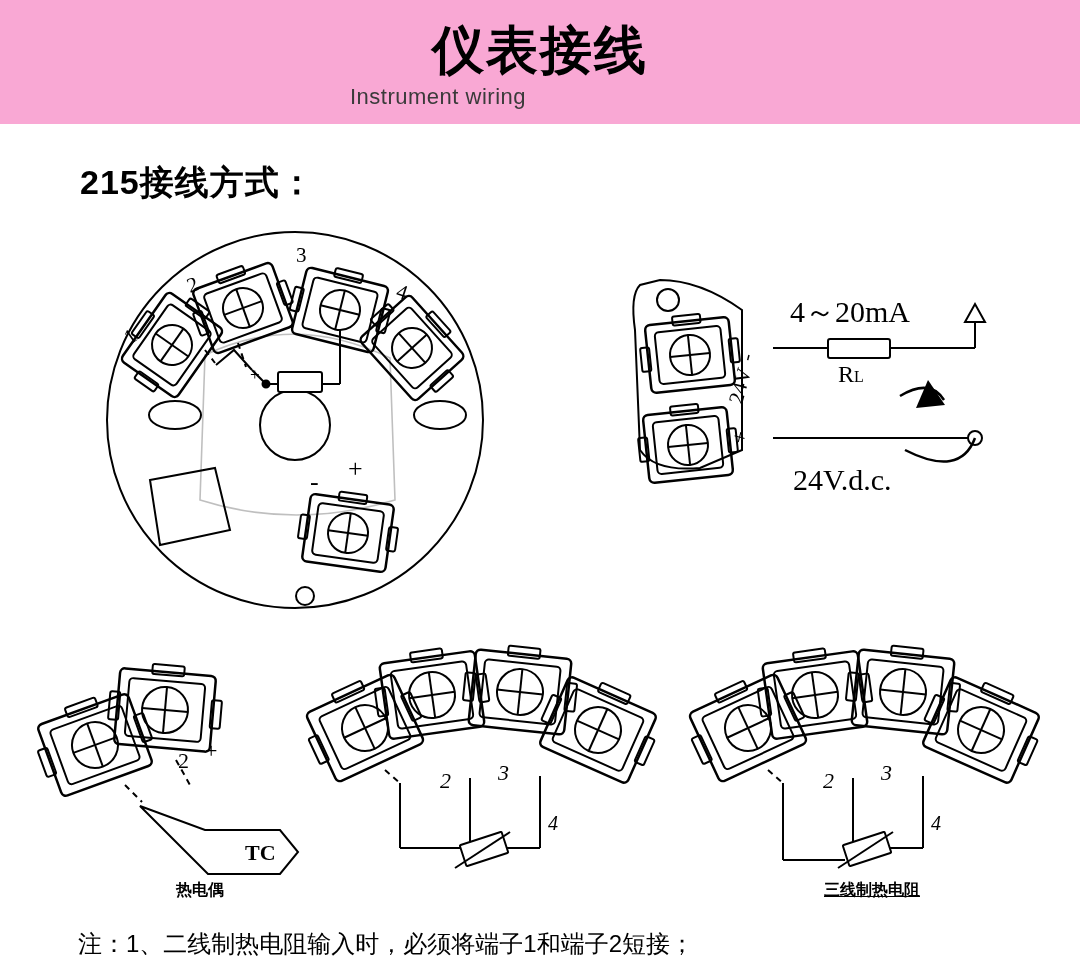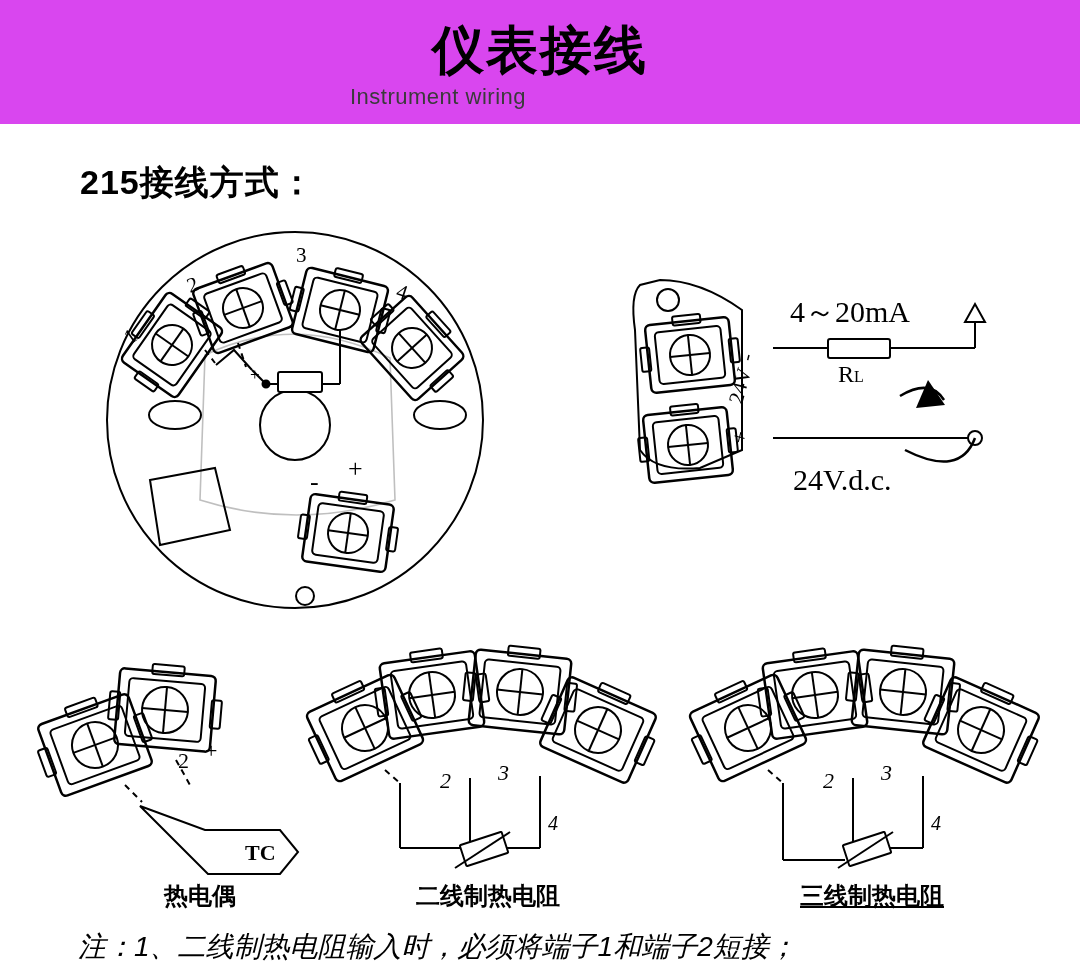--- a/index.html
+++ b/index.html
@@ -11,21 +11,21 @@
     height: 980px;
     background: #ffffff;
     font-family: "Liberation Sans", sans-serif;
     color: #000;
     overflow: hidden;
     position: relative;
   }
   .header-band {
     width: 1080px;
     height: 124px;
-    background: #d946ef;
+    background: #f9a8d4;
     position: relative;
   }
   .header-title {
     position: absolute;
     top: 22px;
     left: 0;
     width: 1080px;
     text-align: center;
     font-size: 52px;
     font-weight: bold;
@@ -52,33 +52,32 @@
   }
   .diagram-area {
     position: absolute;
     top: 200px;
     left: 0;
     width: 1080px;
     height: 720px;
   }
   .caption {
     position: absolute;
-    font-size: 24px;
+    font-size: 16px;
     font-weight: bold;
     text-align: center;
     white-space: nowrap;
   }
   .notes {
     position: absolute;
     top: 925px;
     left: 78px;
-    font-size: 28px;
+    font-size: 24px;
     line-height: 1.6;
     white-space: nowrap;
-    font-style: italic;
   }
   .notes .note-line {
     display: block;
   }
   svg { display: block; }
   .lbl {
     font-family: "Liberation Serif", serif;
   }
 </style>
 </head>
@@ -364,19 +363,18 @@
         <line x1="889" y1="648" x2="923" y2="648"></line>
         <line x1="923" y1="648" x2="923" y2="576"></line>
       </g>
       <text class="lbl" x="823" y="588" font-size="22" font-style="italic" fill="#000" stroke="none">2</text>
       <text class="lbl" x="881" y="580" font-size="22" font-style="italic" fill="#000" stroke="none">3</text>
       <text class="lbl" x="931" y="630" font-size="20" font-style="italic" fill="#000" stroke="none">4</text>
     </g>
   </svg>
 
   <div class="caption" style="left:130px; top:680px; width:140px;">热电偶</div>
-  <div class="caption" style="left:378px; top:680px; width:220px;">二线制热电阻</div>
   <div class="caption" style="left:762px; top:680px; width:220px;text-decoration:underline;">三线制热电阻</div>
 </div>
 
 <div class="notes">
   <span class="note-line">注：1、二线制热电阻输入时，必须将端子1和端子2短接；</span>
 </div>
 
 </body></html>

